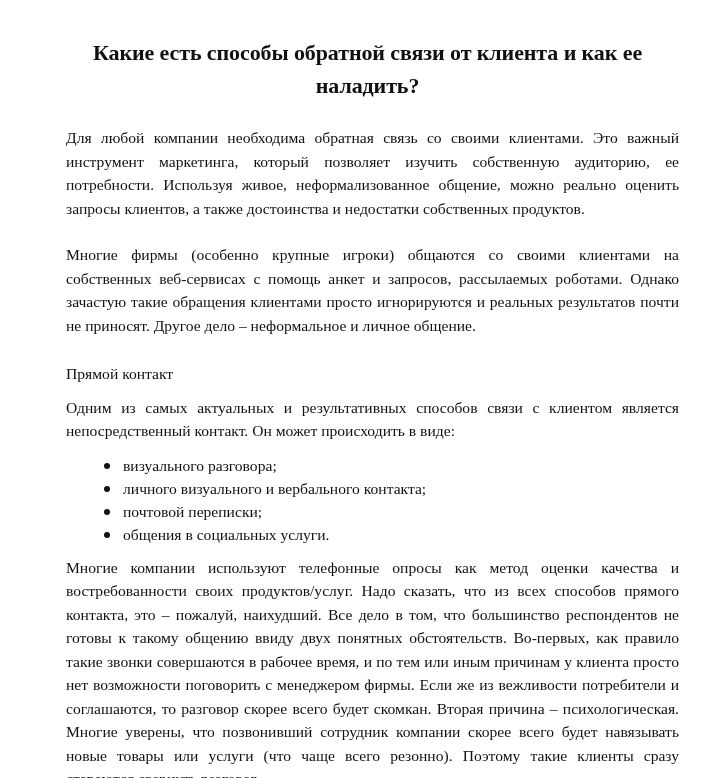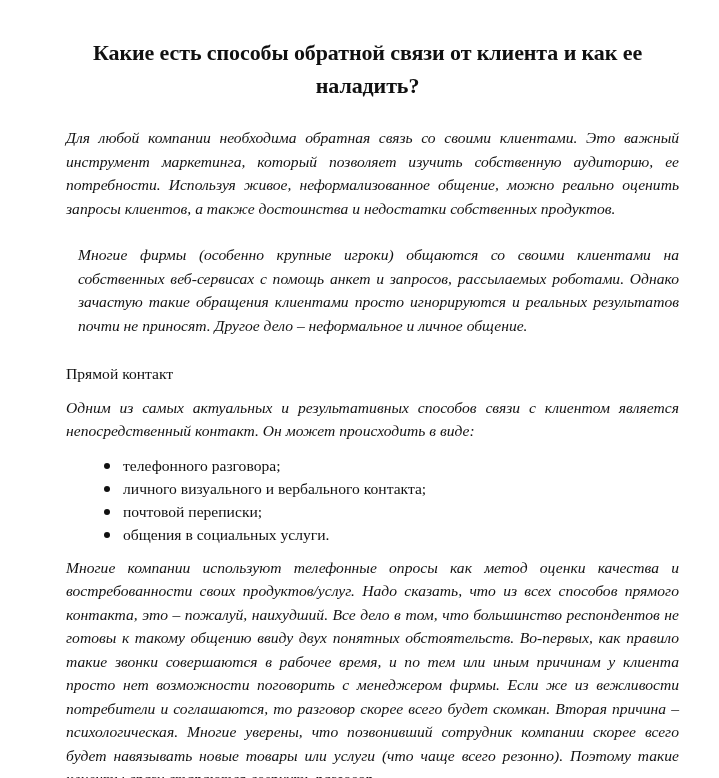--- a/index.html
+++ b/index.html
@@ -27,24 +27,23 @@
       font-weight: bold;
       font-size: 22px;
       line-height: 33px;
       letter-spacing: -0.1px;
     }
     p {
       margin: 0;
       font-size: 15.6px;
       line-height: 23.5px;
       text-align: justify;
-      font-style: italic;
     }
     .p1 { margin-top: 24px; }
-    .p2 { margin-top: 23px; margin-left: 12px; }
+    .p2 { margin-top: 23px; }
     .heading {
       margin-top: 25px;
       font-weight: normal;
       font-size: 15.6px;
       line-height: 23.5px;
     }
     .p3 { margin-top: 10px; }
     ul.list {
       list-style: none;
       margin: 11px 0 0 0;
@@ -77,21 +76,21 @@
 
   <p class="p2">Многие фирмы (особенно крупные игроки) общаются со своими клиентами на собственных веб-сервисах с помощь анкет и запросов, рассылаемых роботами. Однако зачастую такие обращения клиентами просто игнорируются и реальных результатов почти не приносят. Другое дело – неформальное и личное общение.</p>
 
   <div class="heading">Прямой контакт</div>
 
   <p class="p3">Одним из самых актуальных и результативных способов связи с клиентом является непосредственный контакт. Он может происходить в виде:</p>
 
   <ul class="list">
     <li>
       <span class="bullet"></span>
-      <span>телефонного разговора;</span>
+      <span>визуального разговора;</span>
     </li>
     <li>
       <span class="bullet"></span>
       <span>личного визуального и вербального контакта;</span>
     </li>
     <li>
       <span class="bullet"></span>
       <span>почтовой переписки;</span>
     </li>
     <li>

